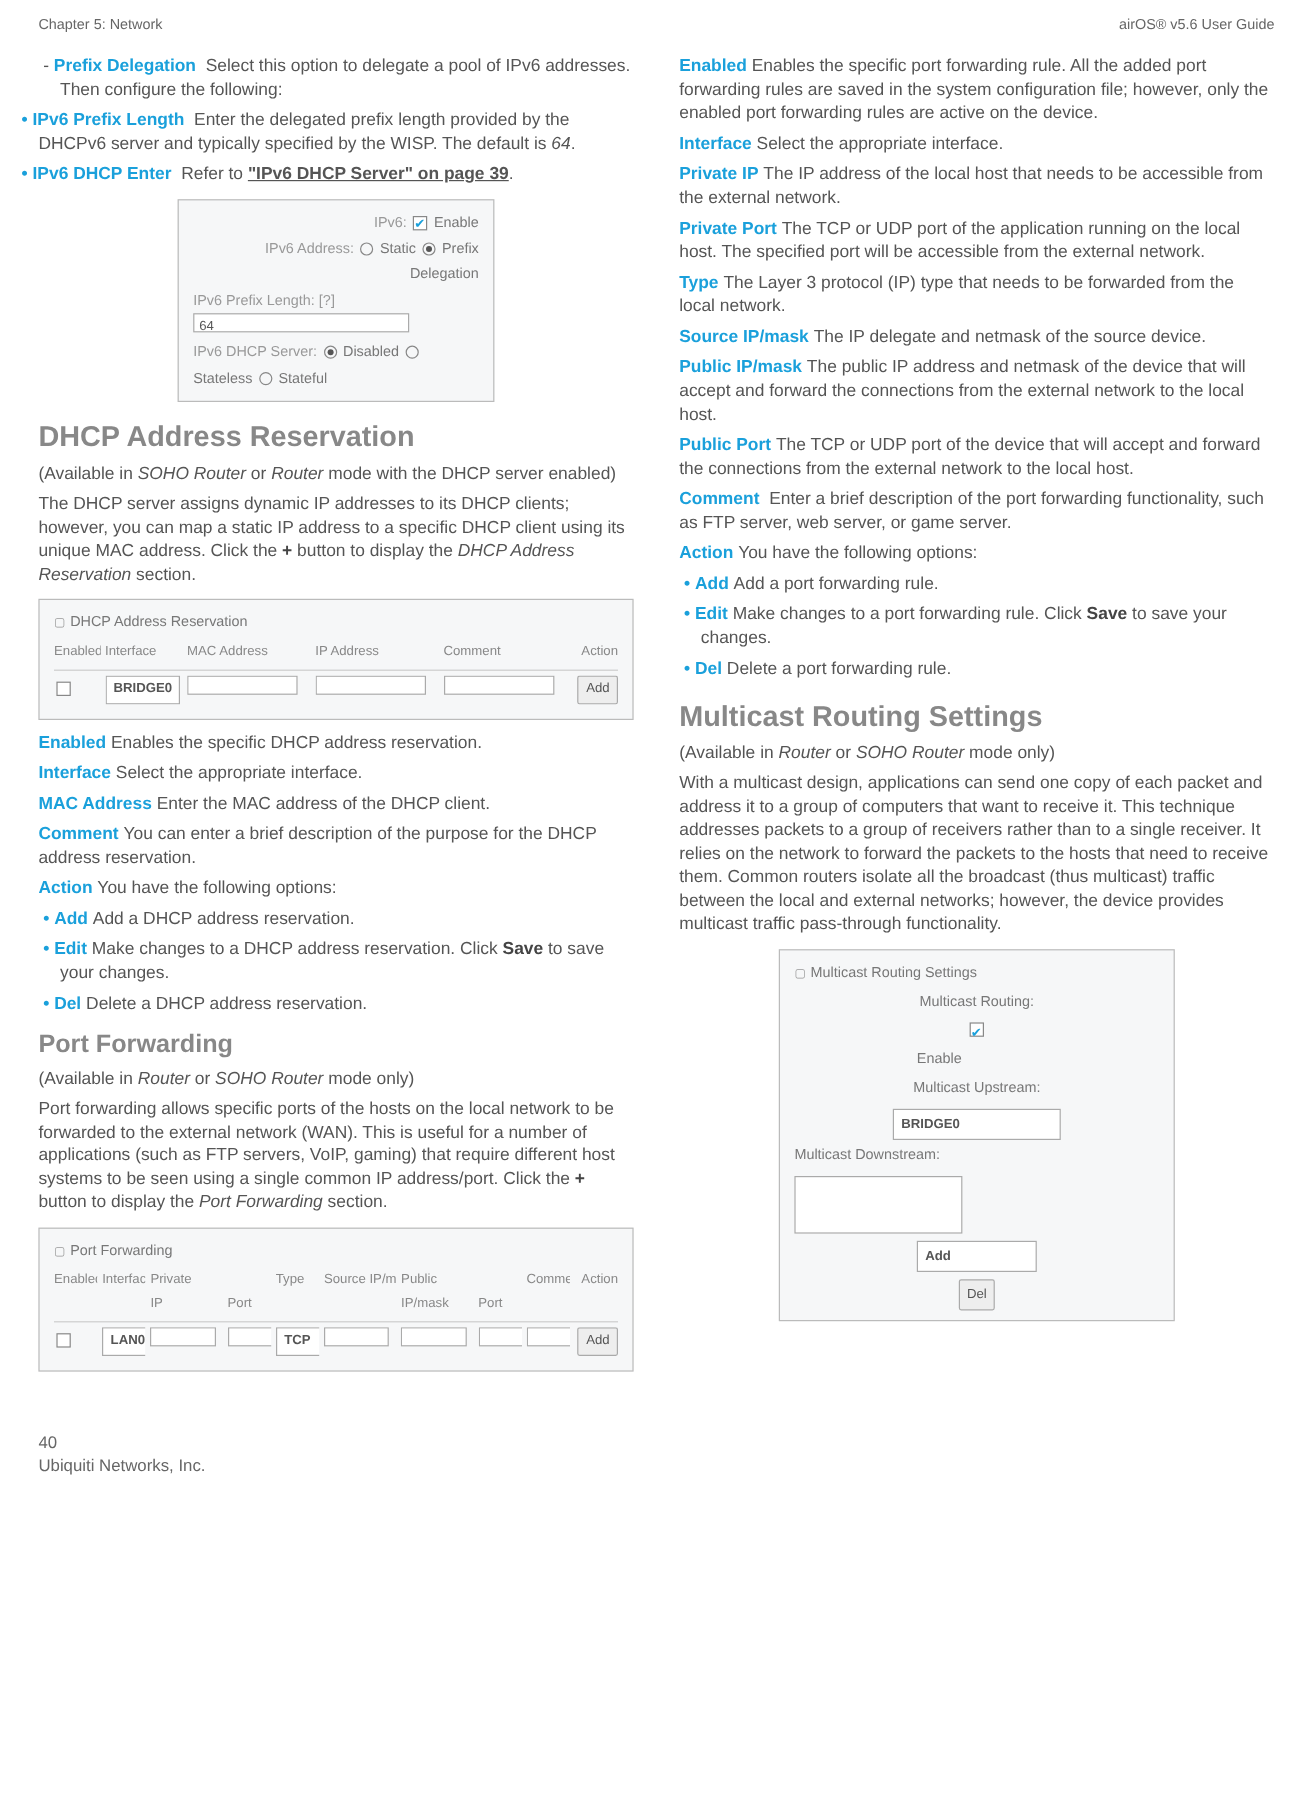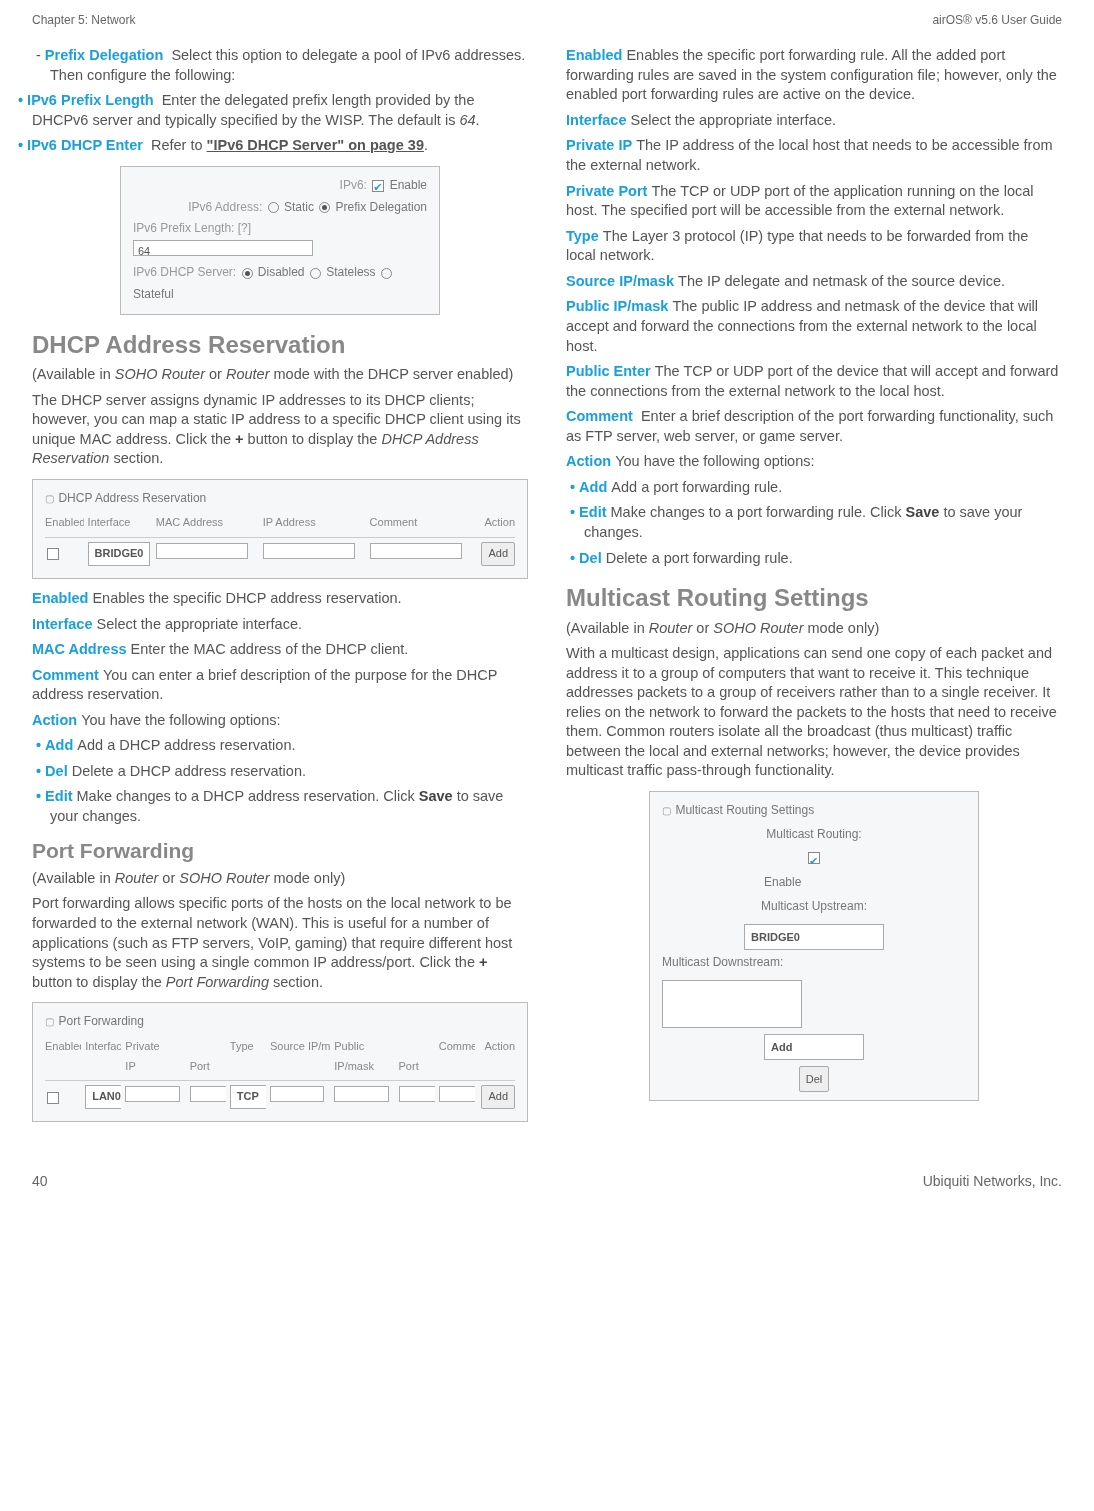--- a/index.html
+++ b/index.html
@@ -28,36 +28,36 @@
   .uline { text-decoration: underline; font-weight: 700; color: #555; }
   .img-box {
     border: 1px solid #bbb;
     background: #f6f7f8;
     padding: 8px 12px;
     font-size: 12px;
     color: #777;
     margin: 10px auto;
     line-height: 1.8;
   }
-  .img-box.center { width: 320px; }
+  .img-box.center { width: 264px; }
   .img-box.full { width: 100%; }
   .img-label { color: #999; }
   .rad { display: inline-block; width: 11px; height: 11px; border: 1px solid #888; border-radius: 50%; vertical-align: middle; margin: 0 2px; position: relative; }
   .rad.on::after { content: ""; width: 5px; height: 5px; background: #555; border-radius: 50%; position: absolute; top: 2px; left: 2px; }
   .chk { display: inline-block; width: 12px; height: 12px; border: 1px solid #888; background: #fff; vertical-align: middle; margin: 0 2px; position: relative; }
   .chk.on::after { content: "✔"; color: #1aa0db; font-size: 11px; position: absolute; top: -3px; left: 0; }
   .tbl-head { display: flex; font-size: 11px; color: #888; border-bottom: 1px solid #ccc; padding: 4px 0; gap:4px; }
   .tbl-row { display: flex; font-size: 11px; color: #888; padding: 4px 0; gap:4px; align-items:center; }
   .cell { flex: 1; white-space: nowrap; overflow: hidden; }
   .cell.sm { flex: 0.6; }
   .cell.lg { flex: 1.6; }
   .btn { border: 1px solid #aaa; background: #eee; padding: 1px 6px; font-size: 11px; color: #555; border-radius: 2px; display:inline-block; }
   .sel { border: 1px solid #aaa; background: #fff; padding: 1px 6px; font-size: 11px; color: #555; display:inline-block; min-width:60px;font-weight:bold; }
   .inputf { border: 1px solid #aaa; background: #fff; padding: 1px 4px; font-size: 11px; color: #555; display:inline-block; min-width:40px; height:16px; }
-  .footer { display: flex; justify-content: space-between; color: #666; font-size: 14px; margin-top: 40px; }
+  .footer { display: flex; justify-content: space-between; color: #666; font-size: 14px; margin-top: 40px; flex-direction: column; }
   .mr-inner { text-align:right; font-size:12px; color:#777; line-height:2; }
   .mr-inner .row { display:flex; justify-content:flex-end; align-items:center; gap:6px;flex-direction:column; }
   .mr-box { border:1px solid #aaa; background:#fff; width:140px; height:48px; display:inline-block; vertical-align:top;}
   .expand::before { content:"▢"; font-size:10px; margin-right:4px; color:#999; }
 </style>
 </head>
 <body>
 
 <div class="header">
   <span>Chapter 5: Network</span>
@@ -133,22 +133,22 @@
         <div class="cell sm" style="text-align:right"><span class="btn">Add</span></div>
       </div>
     </div>
 
     <p><span class="term">Enabled</span>&nbsp;<span>Enables the specific DHCP address reservation.</span></p>
     <p><span class="term">Interface</span>&nbsp;<span>Select the appropriate interface.</span></p>
     <p><span class="term">MAC Address</span>&nbsp;<span>Enter the MAC address of the DHCP client.</span></p>
     <p><span class="term">Comment</span>&nbsp;<span>You can enter a brief description of the purpose for the DHCP address reservation.</span></p>
     <p><span class="term">Action</span>&nbsp;<span>You have the following options:</span></p>
     <p class="indent-1 dot"><span class="term">Add</span>&nbsp;<span>Add a DHCP address reservation.</span></p>
+    <p class="indent-1 dot"><span class="term">Edit</span>&nbsp;<span>Make changes to a DHCP address reservation. Click </span><span class="bold">Save</span><span> to save your changes.</span></p>
     <p class="indent-1 dot"><span class="term">Del</span>&nbsp;<span>Delete a DHCP address reservation.</span></p>
-    <p class="indent-1 dot"><span class="term">Edit</span>&nbsp;<span>Make changes to a DHCP address reservation. Click </span><span class="bold">Save</span><span> to save your changes.</span></p>
 
     <div class="h-sub">Port Forwarding</div>
     <p>
       <span>(Available in </span><span class="italic">Router</span><span> or </span><span class="italic">SOHO Router</span><span> mode only)</span>
     </p>
     <p>
       <span>Port forwarding allows specific ports of the hosts on the local network to be forwarded to the external network (WAN). This is useful for a number of applications (such as FTP servers, VoIP, gaming) that require different host systems to be seen using a single common IP address/port. Click the </span><span class="bold">+</span><span> button to display the </span><span class="italic">Port Forwarding</span><span> section.</span>
     </p>
 
     <div class="img-box full">
@@ -182,21 +182,21 @@
   </div>
 
   <div class="col">
     <p><span class="term">Enabled</span>&nbsp;<span>Enables the specific port forwarding rule. All the added port forwarding rules are saved in the system configuration file; however, only the enabled port forwarding rules are active on the device.</span></p>
     <p><span class="term">Interface</span>&nbsp;<span>Select the appropriate interface.</span></p>
     <p><span class="term">Private IP</span>&nbsp;<span>The IP address of the local host that needs to be accessible from the external network.</span></p>
     <p><span class="term">Private Port</span>&nbsp;<span>The TCP or UDP port of the application running on the local host. The specified port will be accessible from the external network.</span></p>
     <p><span class="term">Type</span>&nbsp;<span>The Layer 3 protocol (IP) type that needs to be forwarded from the local network.</span></p>
     <p><span class="term">Source IP/mask</span>&nbsp;<span>The IP delegate and netmask of the source device.</span></p>
     <p><span class="term">Public IP/mask</span>&nbsp;<span>The public IP address and netmask of the device that will accept and forward the connections from the external network to the local host.</span></p>
-    <p><span class="term">Public Enter</span>&nbsp;<span>The TCP or UDP port of the device that will accept and forward the connections from the external network to the local host.</span></p>
+    <p><span class="term">Public Port</span>&nbsp;<span>The TCP or UDP port of the device that will accept and forward the connections from the external network to the local host.</span></p>
     <p><span class="term">Comment</span>&nbsp;&nbsp;<span>Enter a brief description of the port forwarding functionality, such as FTP server, web server, or game server.</span></p>
     <p><span class="term">Action</span>&nbsp;<span>You have the following options:</span></p>
     <p class="indent-1 dot"><span class="term">Add</span>&nbsp;<span>Add a port forwarding rule.</span></p>
     <p class="indent-1 dot"><span class="term">Edit</span>&nbsp;<span>Make changes to a port forwarding rule. Click </span><span class="bold">Save</span><span> to save your changes.</span></p>
     <p class="indent-1 dot"><span class="term">Del</span>&nbsp;<span>Delete a port forwarding rule.</span></p>
 
     <div class="h-sec">Multicast Routing Settings</div>
     <p>
       <span>(Available in </span><span class="italic">Router</span><span> or </span><span class="italic">SOHO Router</span><span> mode only)</span>
     </p>

